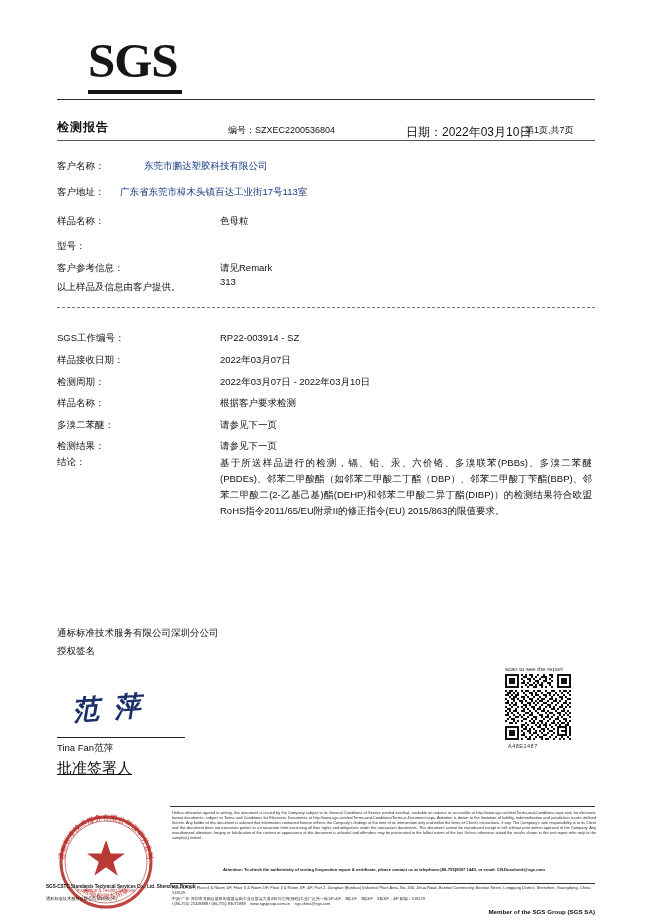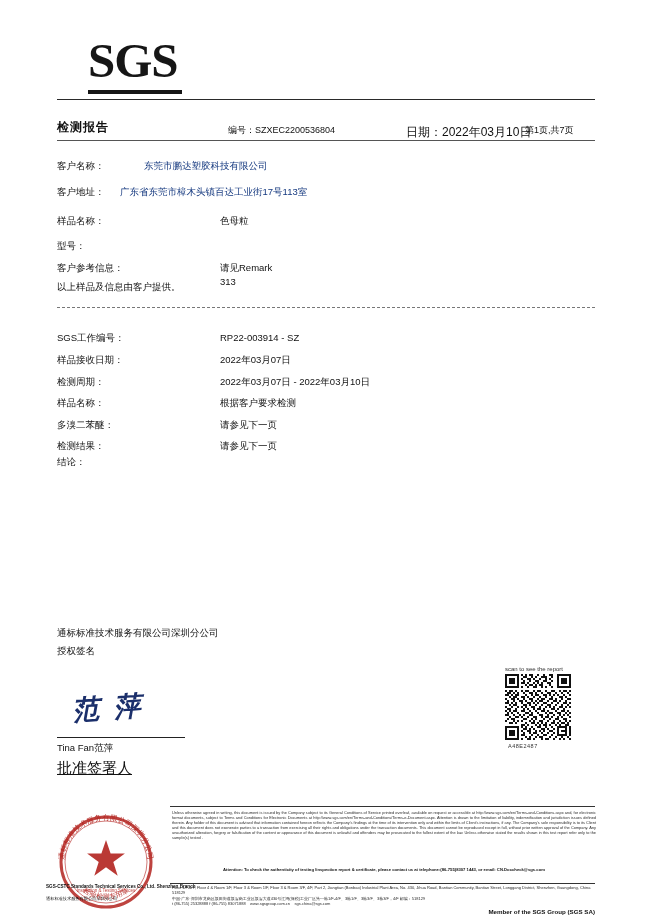--- a/index.html
+++ b/index.html
@@ -201,20 +201,21 @@
     <div class="lbl" style="left:57px;top:397px;">样品名称：</div>
     <div class="val" style="left:220px;top:397px;">根据客户要求检测</div>
 
     <div class="lbl" style="left:57px;top:419px;">多溴二苯醚：</div>
     <div class="val" style="left:220px;top:419px;">请参见下一页</div>
 
     <div class="lbl" style="left:57px;top:440px;">检测结果：</div>
     <div class="val" style="left:220px;top:440px;">请参见下一页</div>
 
     <div class="lbl" style="left:57px;top:456px;">结论：</div>
+    <div class="concl">基于所送样品进行的检测，镉、铅、汞、六价铬、多溴联苯(PBBs)、多溴二苯醚(PBDEs)、邻苯二甲酸酯（如邻苯二甲酸二丁酯（DBP）、邻苯二甲酸丁苄酯(BBP)、邻苯二甲酸二(2-乙基己基)酯(DEHP)和邻苯二甲酸二异丁酯(DIBP)）的检测结果符合欧盟RoHS指令2011/65/EU附录II的修正指令(EU) 2015/863的限值要求。</div>
 
     <div class="company-line">通标标准技术服务有限公司深圳分公司</div>
     <div class="sign-label">授权签名</div>
     <div class="signature">范 萍</div>
     <div class="sign-rule"></div>
     <div class="sign-name">Tina Fan范萍</div>
     <div class="sign-role">批准签署人</div>
 
     <div class="qr-caption">scan to see the report</div>
     <svg class="qr-code" viewBox="0 0 33 33" shape-rendering="crispEdges">

